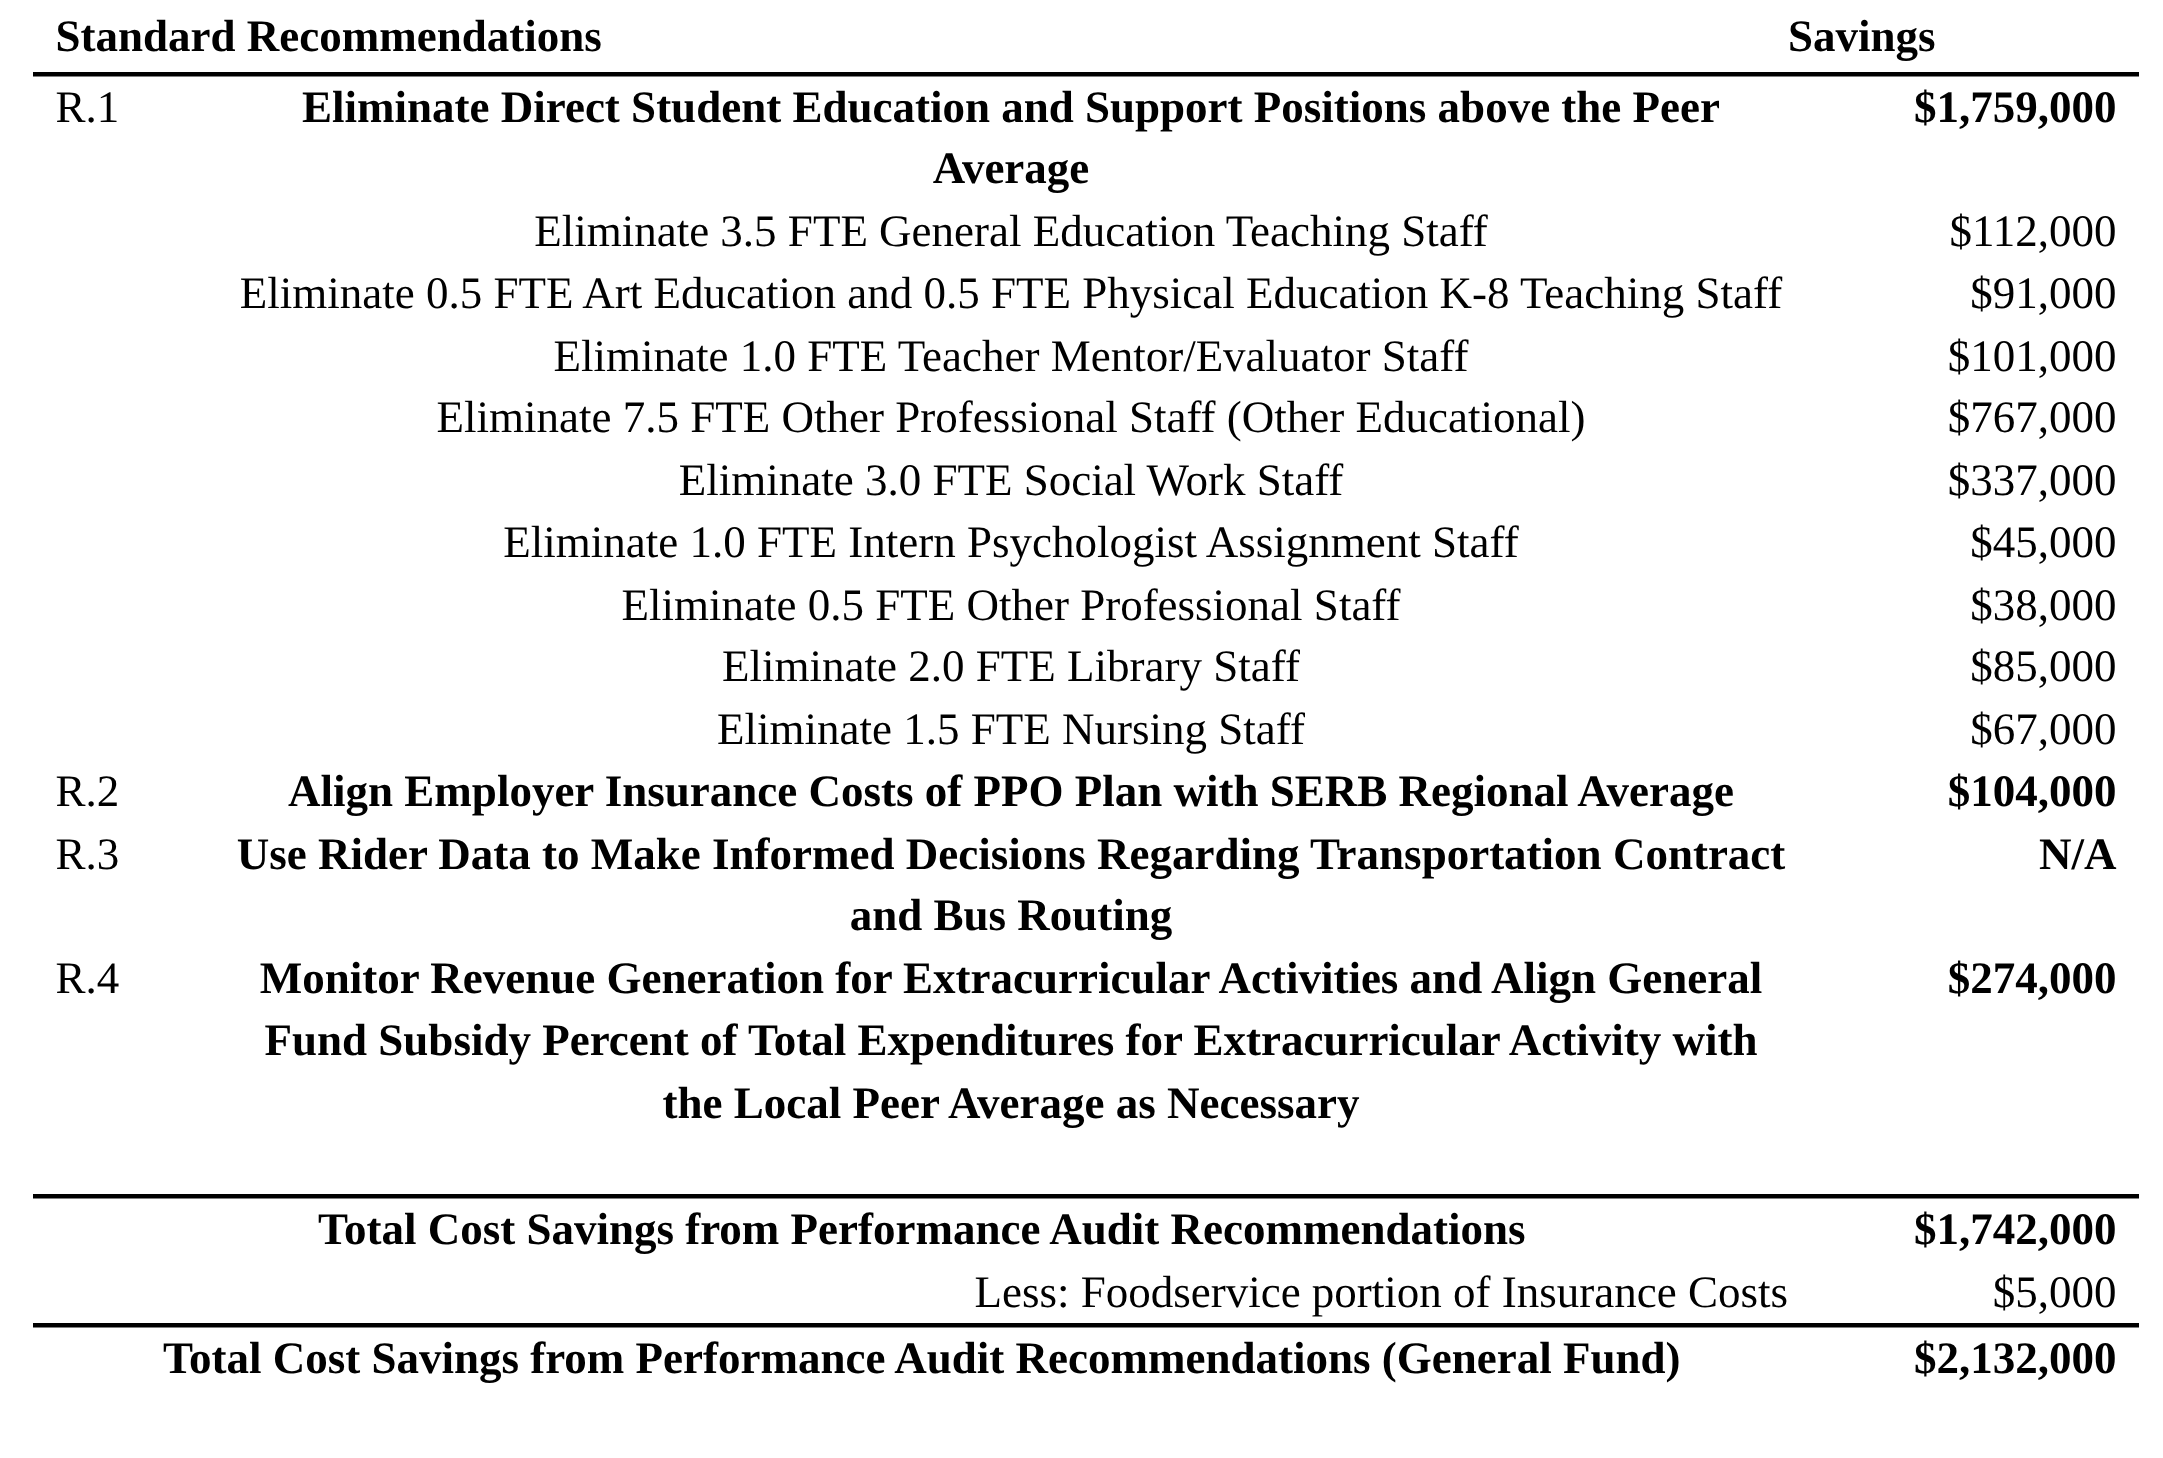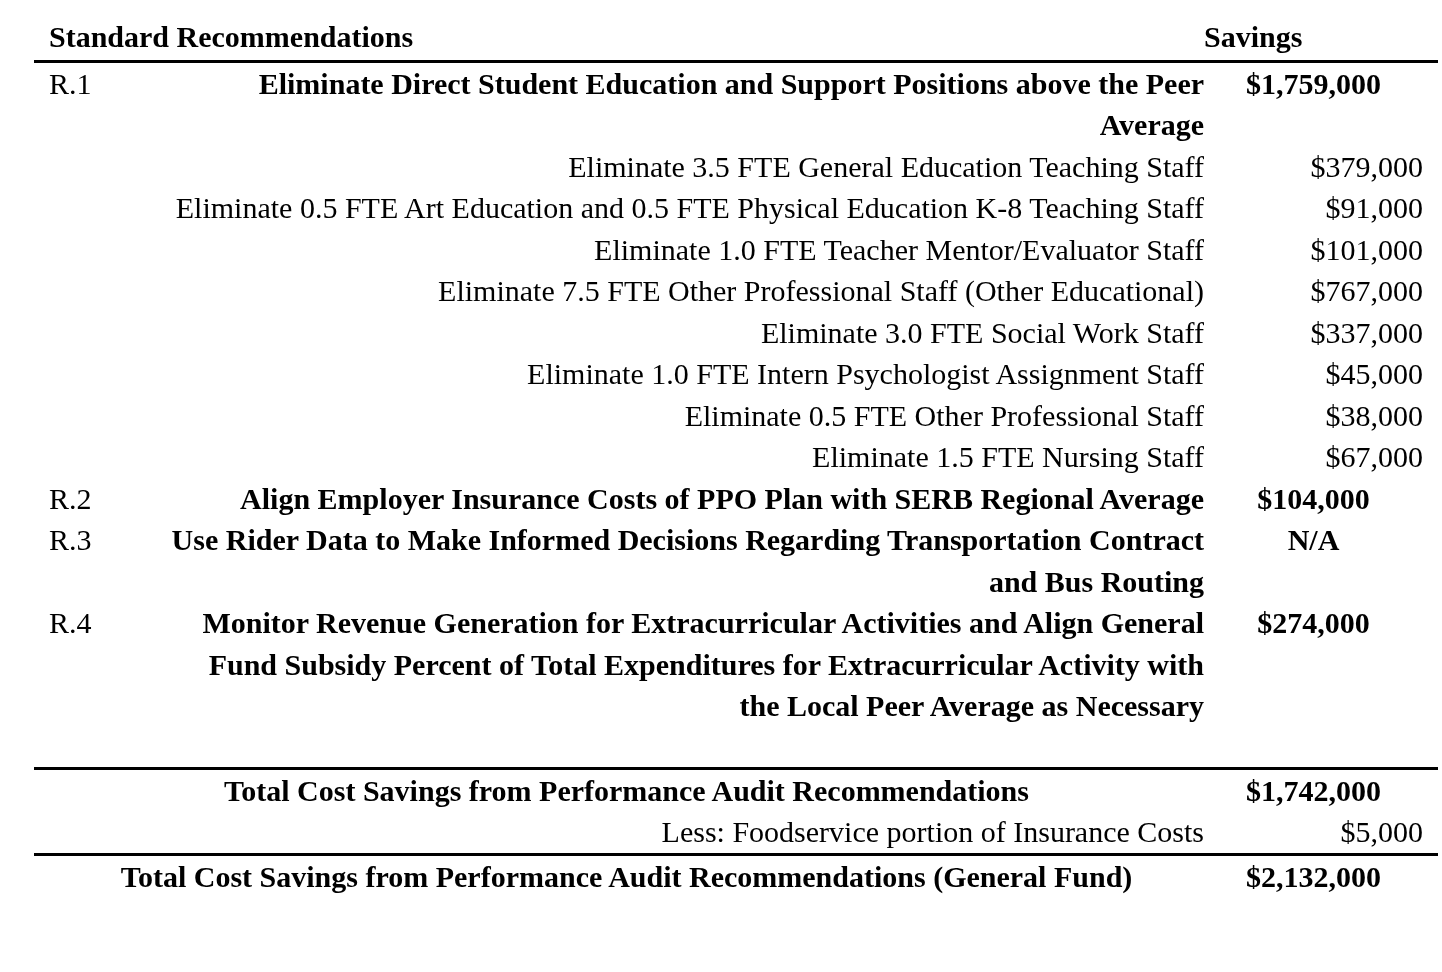--- a/index.html
+++ b/index.html
@@ -13,21 +13,21 @@
     font-family: "Liberation Serif", "DejaVu Serif", serif;
     color: #000000;
     overflow: hidden;
   }
 
   .sheet {
     position: relative;
     width: 1442px;
     height: 972px;
     box-sizing: border-box;
-    padding: 16px;
+    padding: 4px;
   }
 
   table.audit {
     width: 1404px;
     margin-left: 18px;
     border-collapse: collapse;
     table-layout: fixed;
     font-size: 30px;
     line-height: 41.5px;
   }
@@ -74,30 +74,30 @@
   }
 
   
   .ref {
     font-weight: normal;
     text-align: left;
     padding-left: 15px;
     white-space: nowrap;
   }
   .desc {
-    text-align: right;
+    text-align: center;
     padding-left: 16px;
   }
   .desc.bold { font-weight: bold; }
   .amount {
     text-align: right;
     padding-right: 15px;
     white-space: nowrap;
   }
-  .amount.bold { font-weight: bold; text-align: center; }
+  .amount.bold { font-weight: bold; }
 
   .spacer-row td {
     height: 40px;
     font-size: 0;
     line-height: 0;
   }
 
   .total .ref,
   .total .desc,
   .total .amount { font-weight: bold; }
@@ -137,21 +137,21 @@
     </thead>
     <tbody id="body-rows">
         <tr>
           <td class="ref">R.1</td>
           <td class="desc bold">Eliminate Direct Student Education and Support Positions above the Peer Average</td>
           <td class="amount bold">$1,759,000</td>
         </tr>
         <tr>
           <td class="ref"></td>
           <td class="desc">Eliminate 3.5 FTE General Education Teaching Staff</td>
-          <td class="amount">$379,000</td>
+          <td class="amount">$112,000</td>
         </tr>
         <tr>
           <td class="ref"></td>
           <td class="desc">Eliminate 0.5 FTE Art Education and 0.5 FTE Physical Education K-8 Teaching Staff</td>
           <td class="amount">$91,000</td>
         </tr>
         <tr>
           <td class="ref"></td>
           <td class="desc">Eliminate 1.0 FTE Teacher Mentor/Evaluator Staff</td>
           <td class="amount">$101,000</td>
@@ -168,20 +168,25 @@
         </tr>
         <tr>
           <td class="ref"></td>
           <td class="desc">Eliminate 1.0 FTE Intern Psychologist Assignment Staff</td>
           <td class="amount">$45,000</td>
         </tr>
         <tr>
           <td class="ref"></td>
           <td class="desc">Eliminate 0.5 FTE Other Professional Staff</td>
           <td class="amount">$38,000</td>
+        </tr>
+        <tr>
+          <td class="ref"></td>
+          <td class="desc">Eliminate 2.0 FTE Library Staff</td>
+          <td class="amount">$85,000</td>
         </tr>
         <tr>
           <td class="ref"></td>
           <td class="desc">Eliminate 1.5 FTE Nursing Staff</td>
           <td class="amount">$67,000</td>
         </tr>
         <tr>
           <td class="ref">R.2</td>
           <td class="desc bold">Align Employer Insurance Costs of PPO Plan with SERB Regional Average</td>
           <td class="amount bold">$104,000</td>

